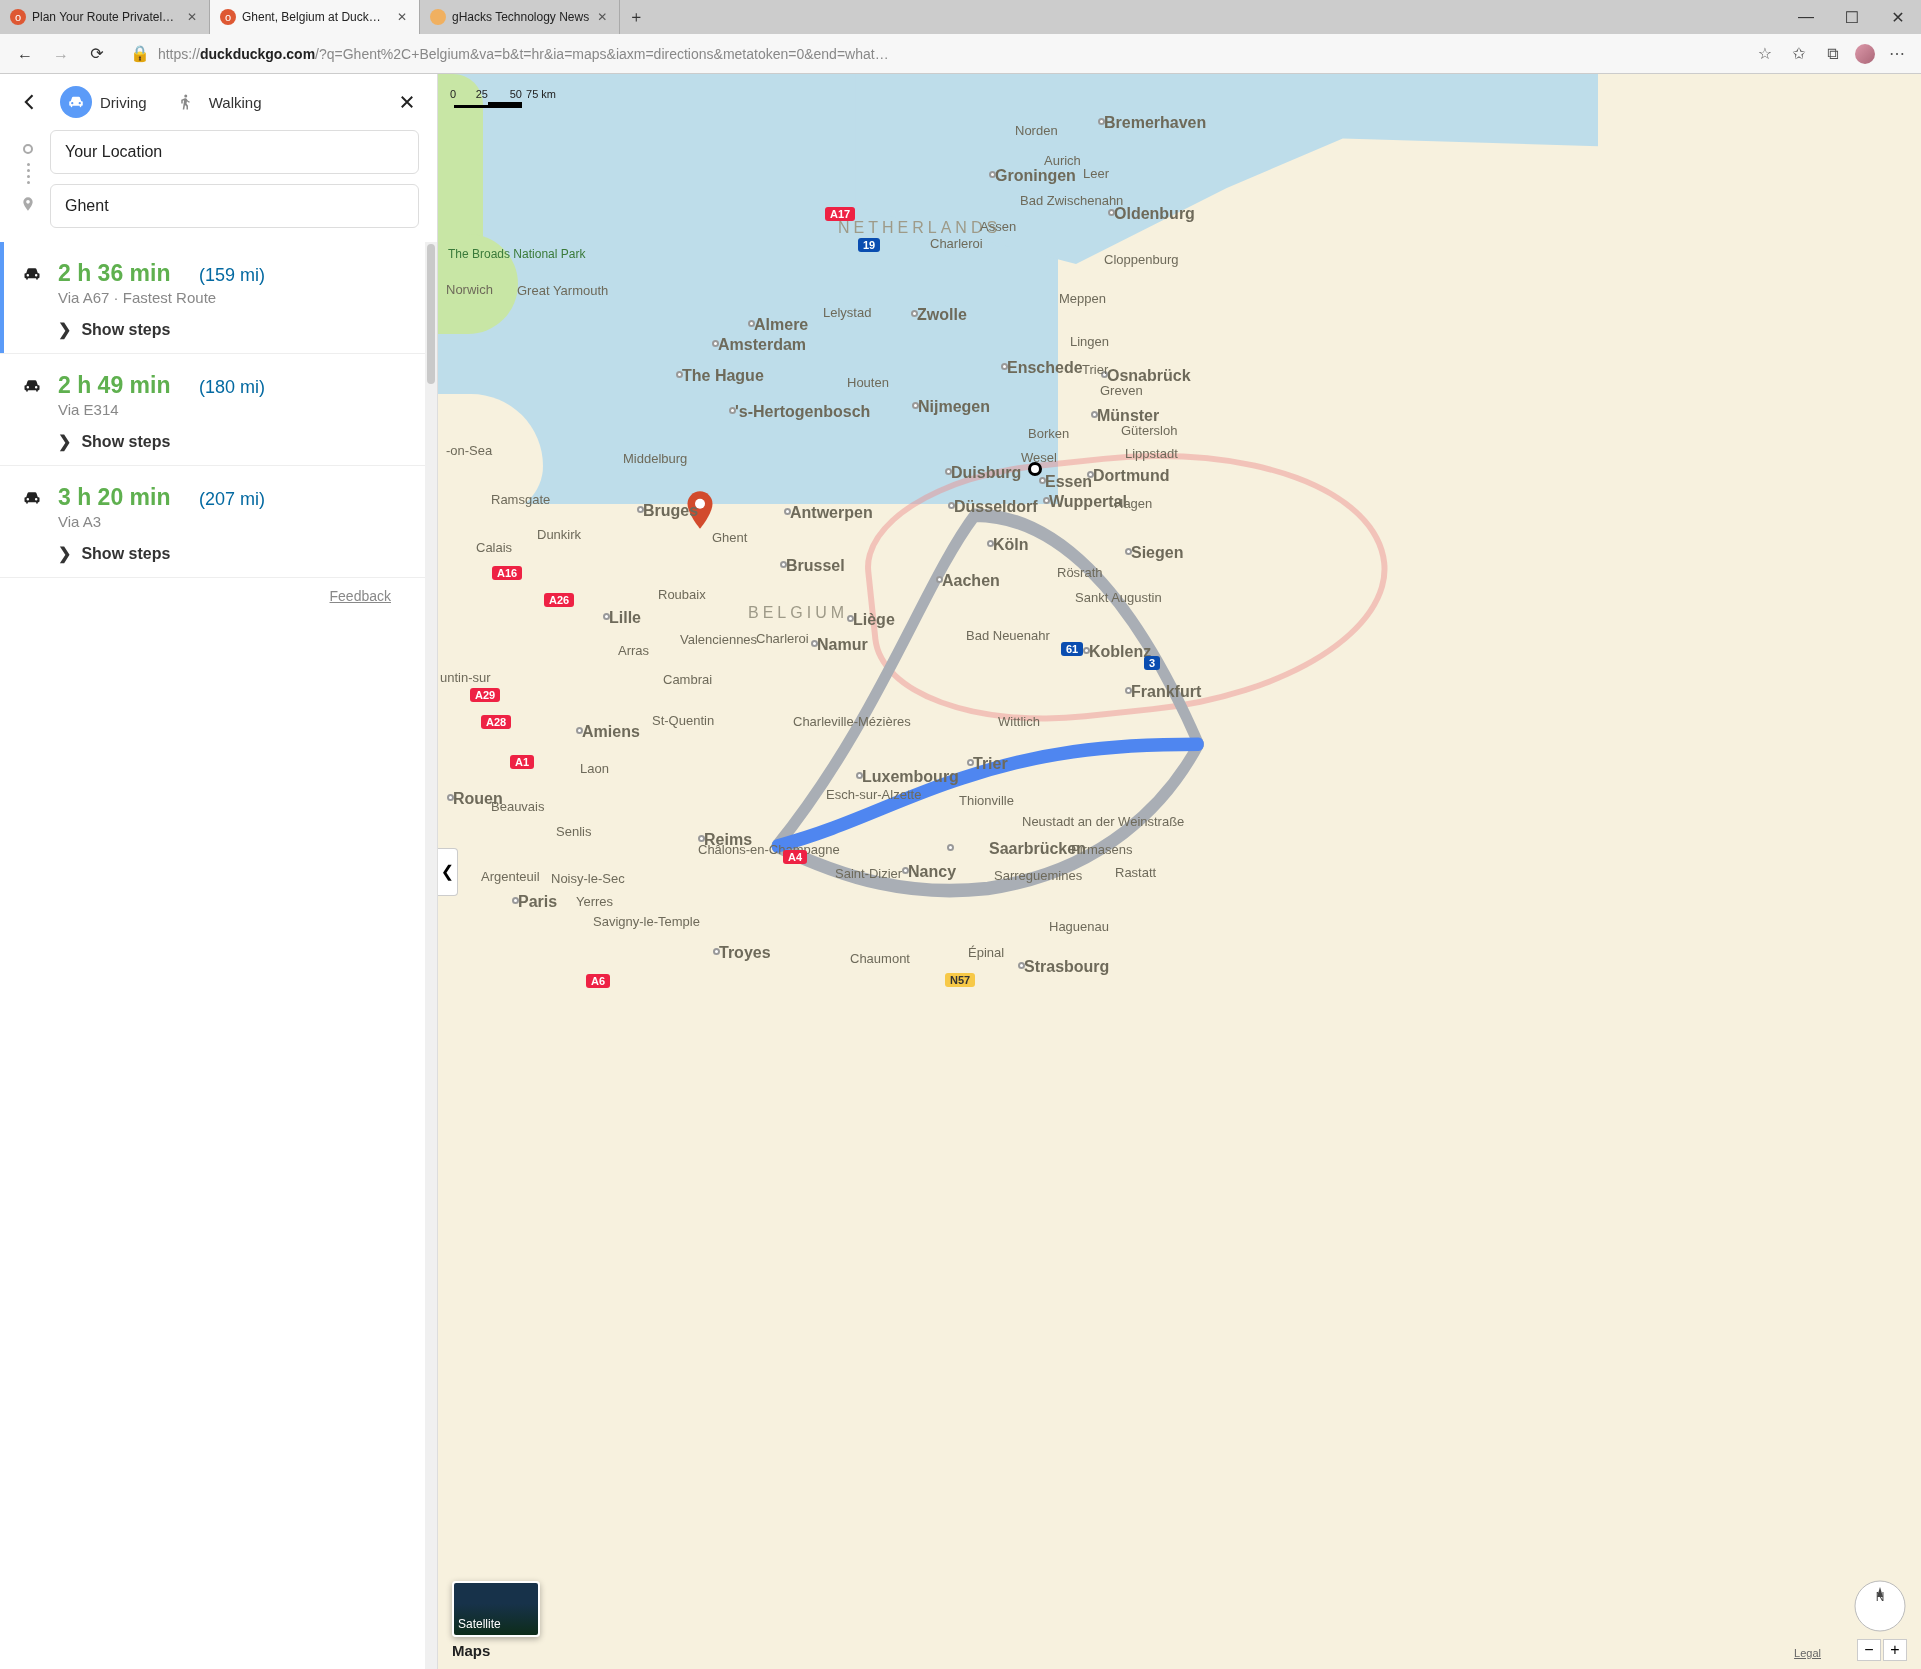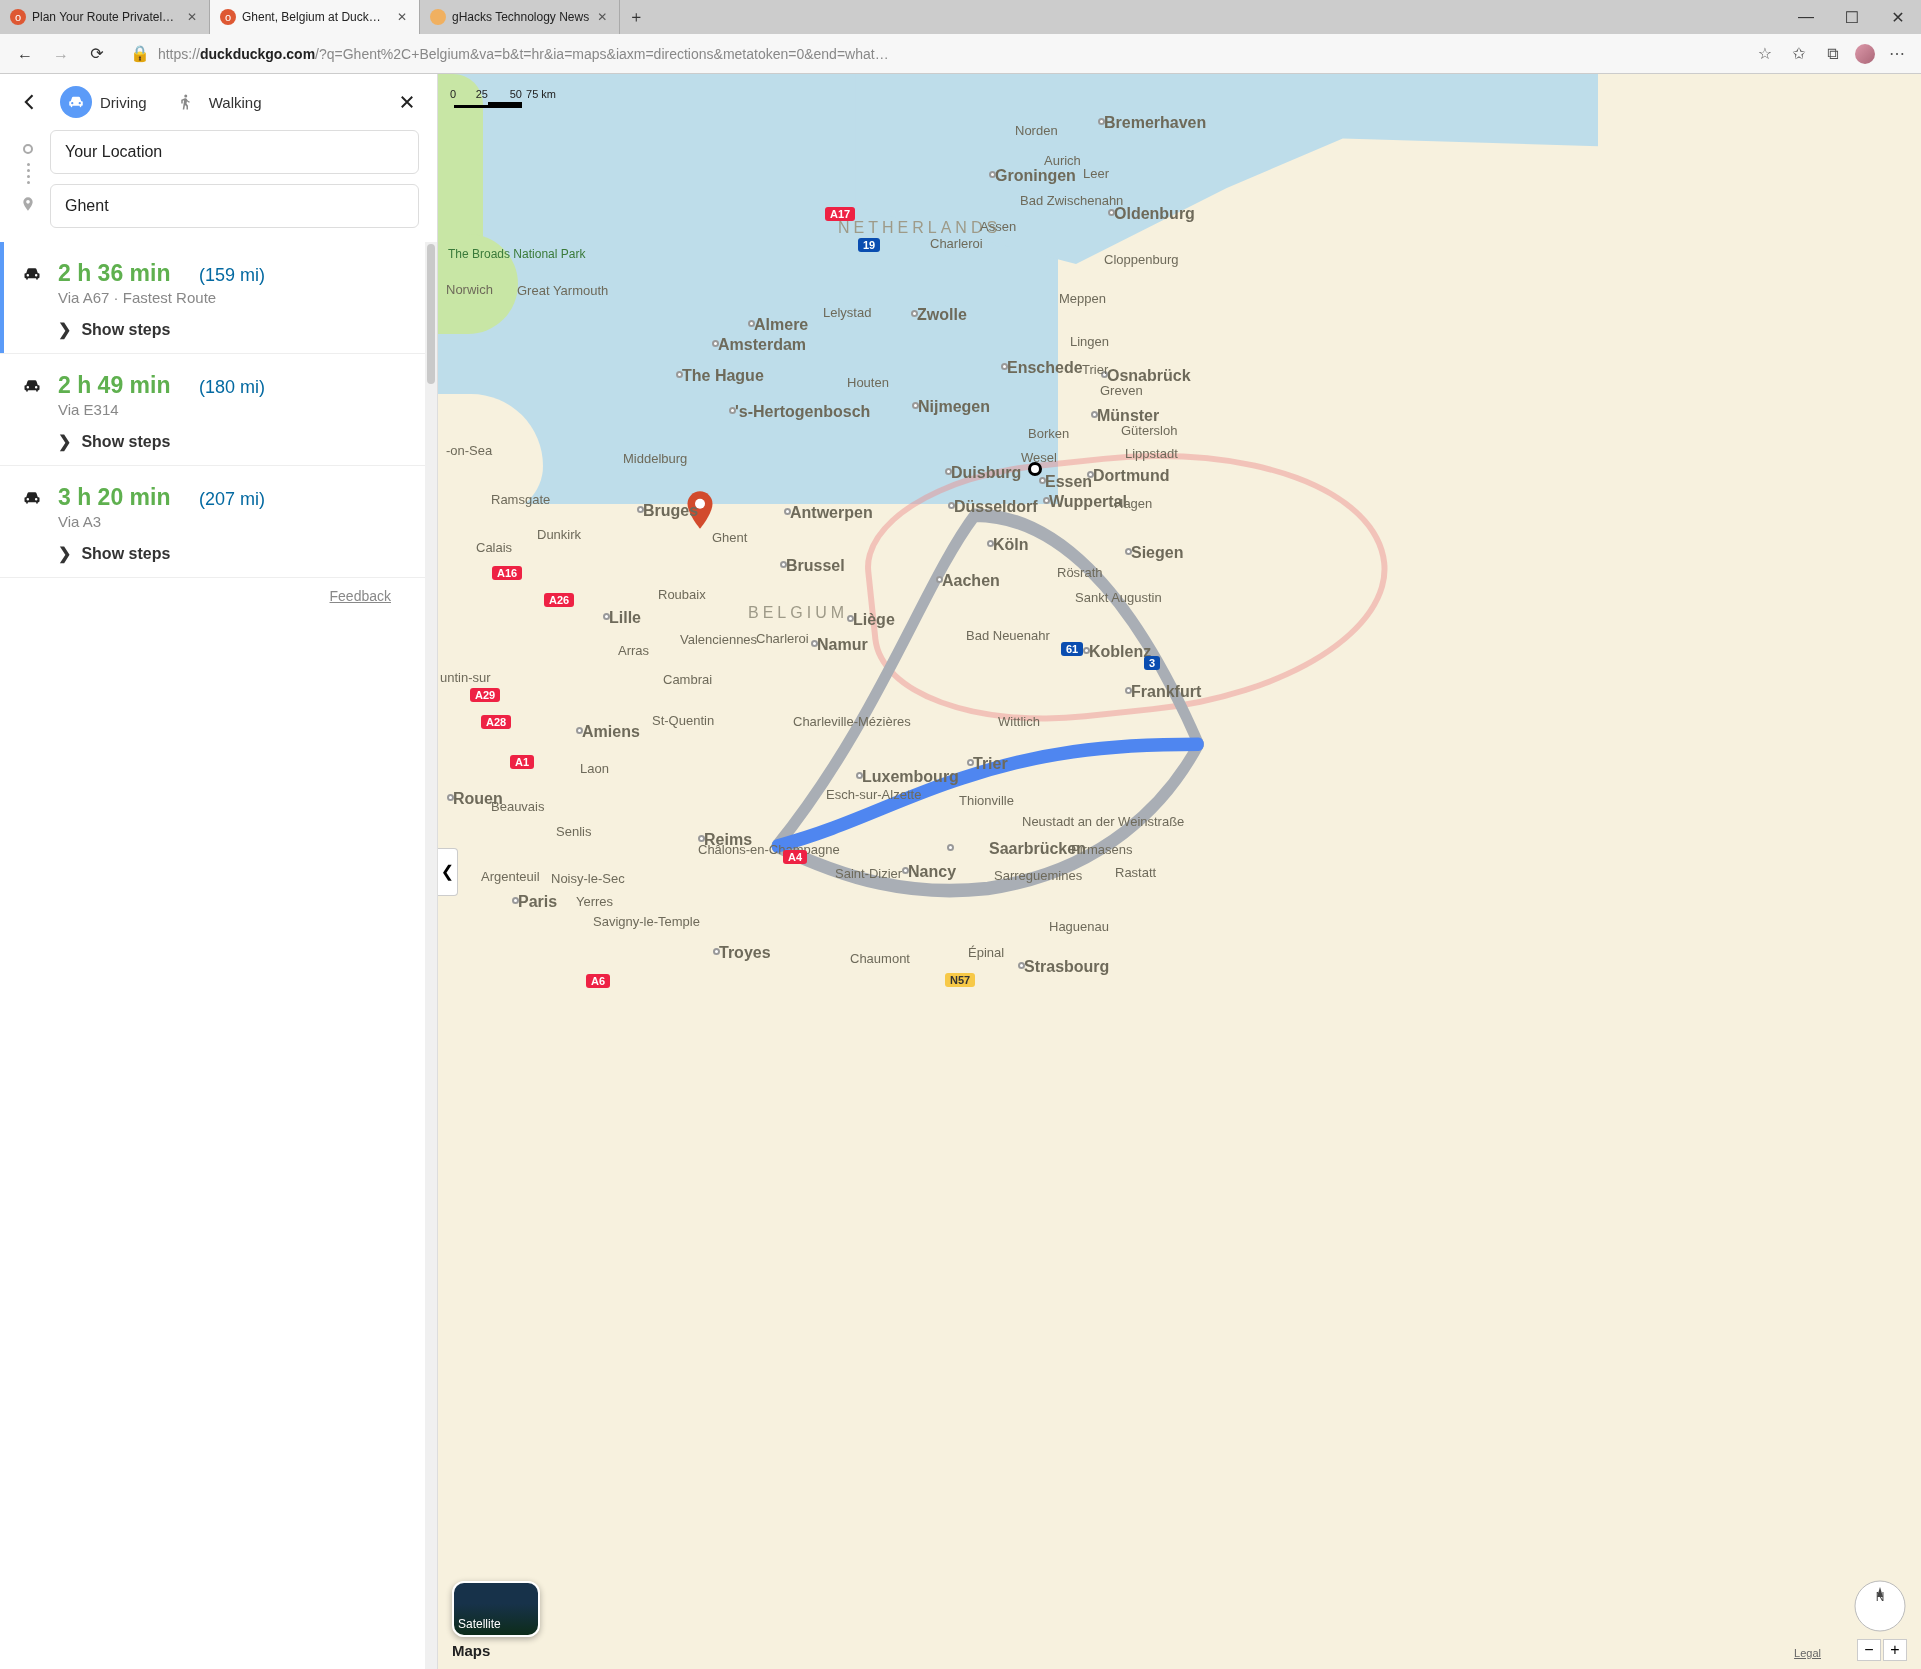--- a/index.html
+++ b/index.html
@@ -71,21 +71,21 @@
   .city-label { position:absolute; font-size:13px; color:#6e6a5a; white-space:nowrap; pointer-events:none; }
   .city-label.big { font-size:16px; font-weight:700; color:#6e6a5a; }
   .city-label.country { font-size:16px; letter-spacing:4px; color:#9e9a88; text-transform:uppercase; }
   .city-dot { position:absolute; width:7px; height:7px; border-radius:50%; border:2px solid #999; background:#fff; }
   .pin { position:absolute; width:30px; height:38px; transform:translate(-50%,-100%);}
   .origin-dot { position:absolute; width:14px;height:14px;border-radius:50%; background:#fff; border:3px solid #000;}
   .scalebar { position:absolute; top:14px; left:12px; font-size:11px; color:#222; }
   .scalebar .ticks { display:flex; gap:0; }
   .scalebar .seg { width:34px; border-bottom:3px solid #000; text-align:right; padding-bottom:2px; }
   .scalebar .seg.thick { border-bottom:6px solid #000; }
-  .sat-toggle { position:absolute; left:14px; bottom:32px; width:88px; height:56px; border:2px solid #fff; border-radius:12px; background:linear-gradient(#17324a 40%,#0d2c1a); color:#fff; font-size:12px; padding:4px; display:flex; align-items:flex-end; box-shadow:0 2px 6px rgba(0,0,0,.3); cursor:pointer;}
+  .sat-toggle { position:absolute; left:14px; bottom:32px; width:88px; height:56px; border:2px solid #fff; border-radius:4px; background:linear-gradient(#17324a 40%,#0d2c1a); color:#fff; font-size:12px; padding:4px; display:flex; align-items:flex-end; box-shadow:0 2px 6px rgba(0,0,0,.3); cursor:pointer;}
   .apple-maps { position:absolute; left:14px; bottom:10px; font-size:15px; color:#222; font-weight:700; }
   .legal { position:absolute; right:100px; bottom:10px; font-size:11px; color:#666; text-decoration:underline; cursor:pointer; }
   .compass { position:absolute; right:14px; bottom:36px; width:54px; height:54px; }
   .zoom { position:absolute; right:14px; bottom:8px; display:flex; gap:2px; }
   .zoom div { width:24px; height:22px; background:#fff; border:1px solid #ccc; display:flex;align-items:center;justify-content:center;cursor:pointer; }
   .collapse-handle { position:absolute; left:0; top:50%; transform:translateY(-50%); width:20px; height:48px; background:#fff; border:1px solid #ccc; border-left:none; border-radius:0 4px 4px 0; display:flex;align-items:center;justify-content:center; cursor:pointer;}
   .region-label { position:absolute; font-size:12px; color:#3a7a3a; text-align:center; line-height:1.1; }
 </style>
 </head>
 <body>

